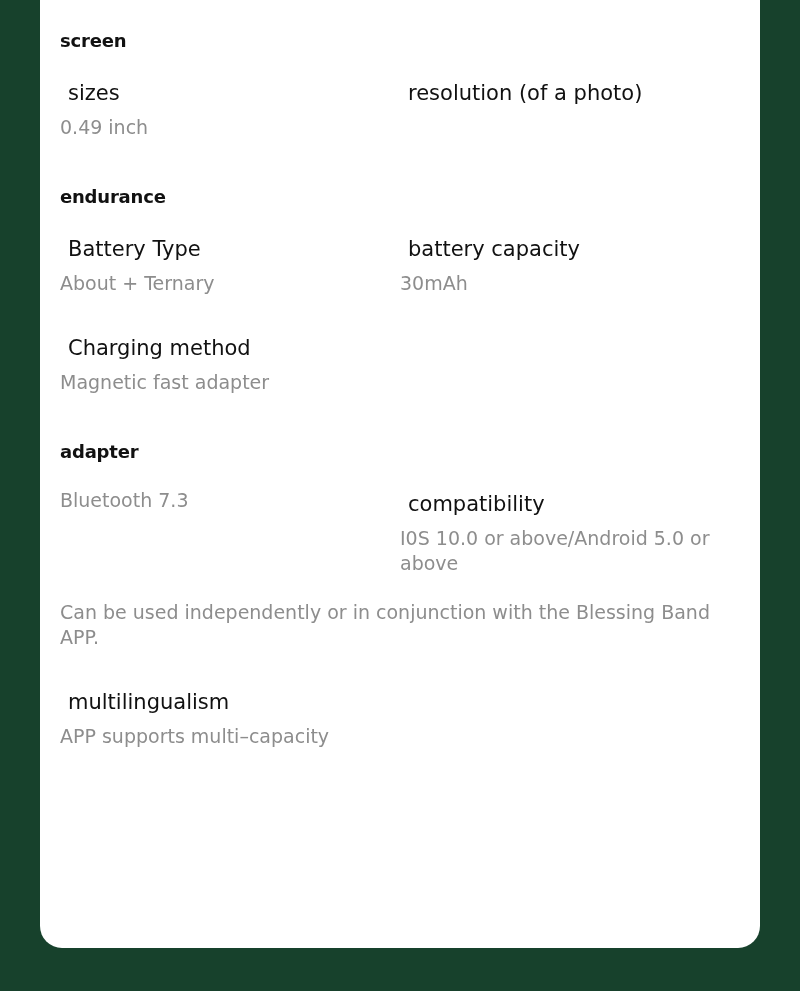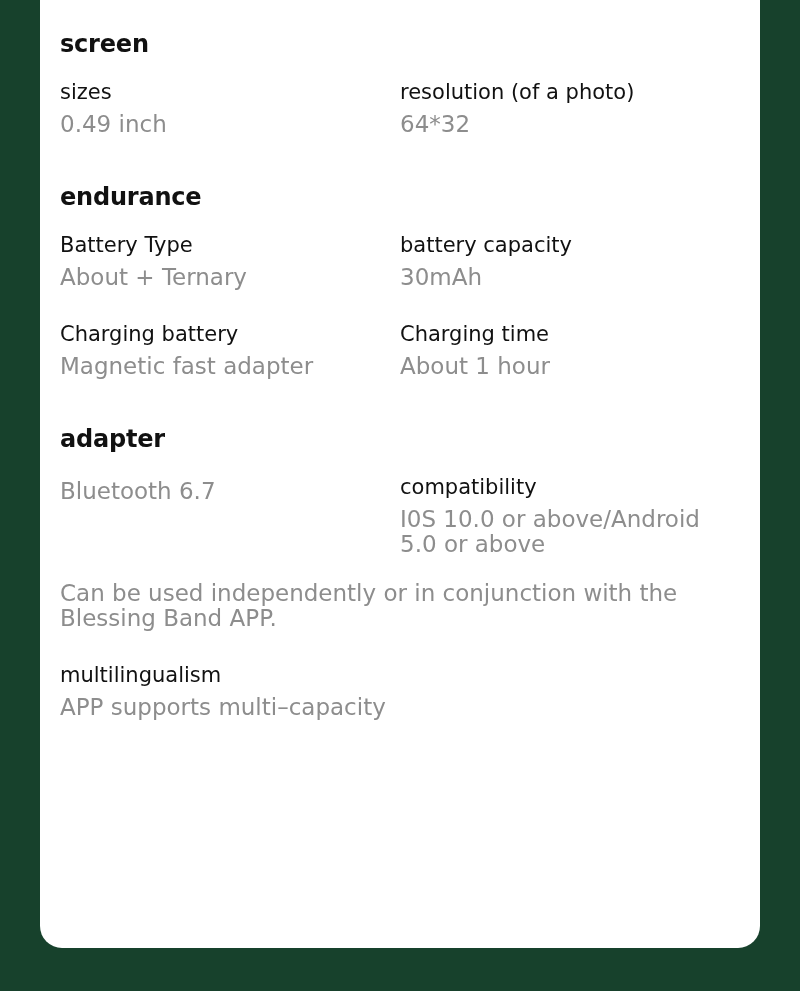--- a/index.html
+++ b/index.html
@@ -22,21 +22,21 @@
     background: #ffffff;
     border-radius: 22px;
     box-sizing: border-box;
     padding: 0 0 0 0;
     overflow: hidden;
   }
   .inner {
     padding: 0 20px 0 20px;
   }
   .section-title {
-    font-size: 24px;
+    font-size: 18px;
     font-weight: bold;
     color: #111111;
     letter-spacing: -0.2px;
     margin: 0;
     padding: 0;
   }
   .row {
     display: flex;
     width: 100%;
   }
@@ -45,24 +45,24 @@
     box-sizing: border-box;
     padding-right: 20px;
   }
   .col.wide {
     width: 100%;
   }
   .field-label {
     font-size: 21px;
     color: #111111;
     line-height: 28px;
-    margin: 0;
+    margin: 8px;
   }
   .field-value {
-    font-size: 23px;
+    font-size: 19px;
     color: #8d8d8d;
     line-height: 25px;
     margin: 6px 0 0 0;
   }
   .gap-sm { height: 18px; }
   .gap-md { height: 30px; }
   .gap-lg { height: 46px; }
   .top-pad { height: 60px; }
   .title-gap { height: 20px; }
 </style>
@@ -76,57 +76,52 @@
 
     <h2 class="section-title">screen</h2>
     <div class="title-gap"></div>
     <div class="row">
       <div class="col">
         <p class="field-label">sizes</p>
         <p class="field-value">0.49 inch</p>
       </div>
       <div class="col">
         <p class="field-label">resolution (of a photo)</p>
-        <p class="field-value">64*32</p>
       </div>
     </div>
 
     <div class="gap-lg"></div>
 
     <h2 class="section-title">endurance</h2>
     <div class="title-gap"></div>
     <div class="row">
       <div class="col">
         <p class="field-label">Battery Type</p>
         <p class="field-value">About + Ternary</p>
       </div>
       <div class="col">
         <p class="field-label">battery capacity</p>
         <p class="field-value">30mAh</p>
       </div>
     </div>
     <div class="gap-md"></div>
     <div class="row">
       <div class="col">
-        <p class="field-label">Charging battery</p>
+        <p class="field-label">Charging method</p>
         <p class="field-value">Magnetic fast adapter</p>
-      </div>
-      <div class="col">
-        <p class="field-label">Charging time</p>
-        <p class="field-value">About 1 hour</p>
       </div>
     </div>
 
     <div class="gap-lg"></div>
 
     <h2 class="section-title">adapter</h2>
     <div class="title-gap"></div>
     <div class="row">
       <div class="col">
-        <p class="field-value">Bluetooth 6.7</p>
+        <p class="field-value">Bluetooth 7.3</p>
       </div>
       <div class="col">
         <p class="field-label">compatibility</p>
         <p class="field-value">I0S 10.0 or above/Android 5.0 or above</p>
       </div>
     </div>
     <div class="gap-sm"></div>
     <div class="row">
       <div class="col wide">
         <p class="field-value">Can be used independently or in conjunction with the Blessing Band APP.</p>

